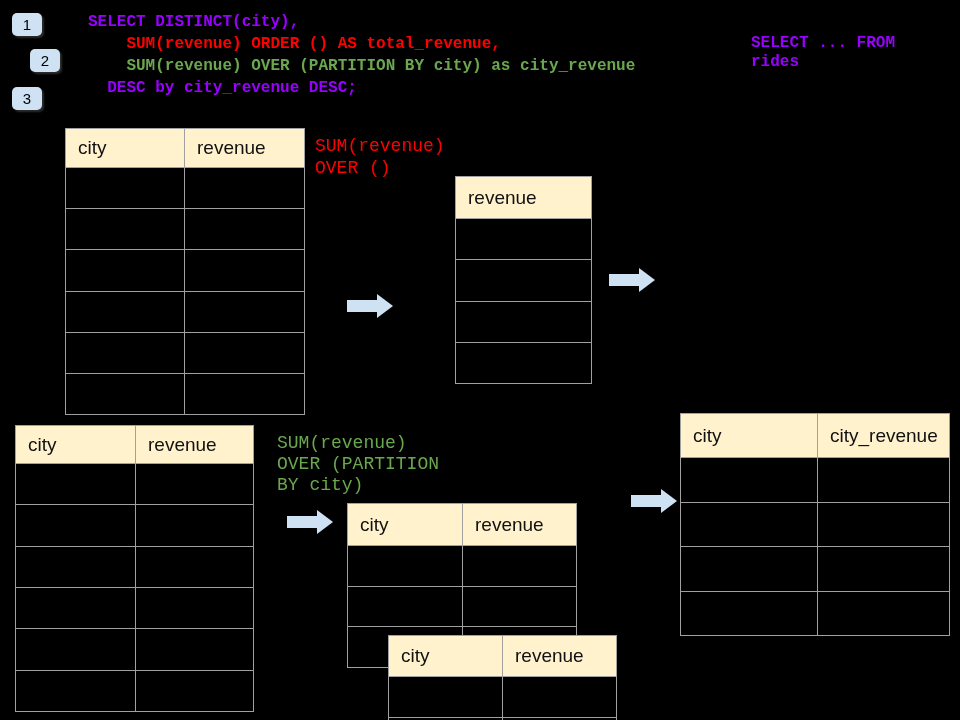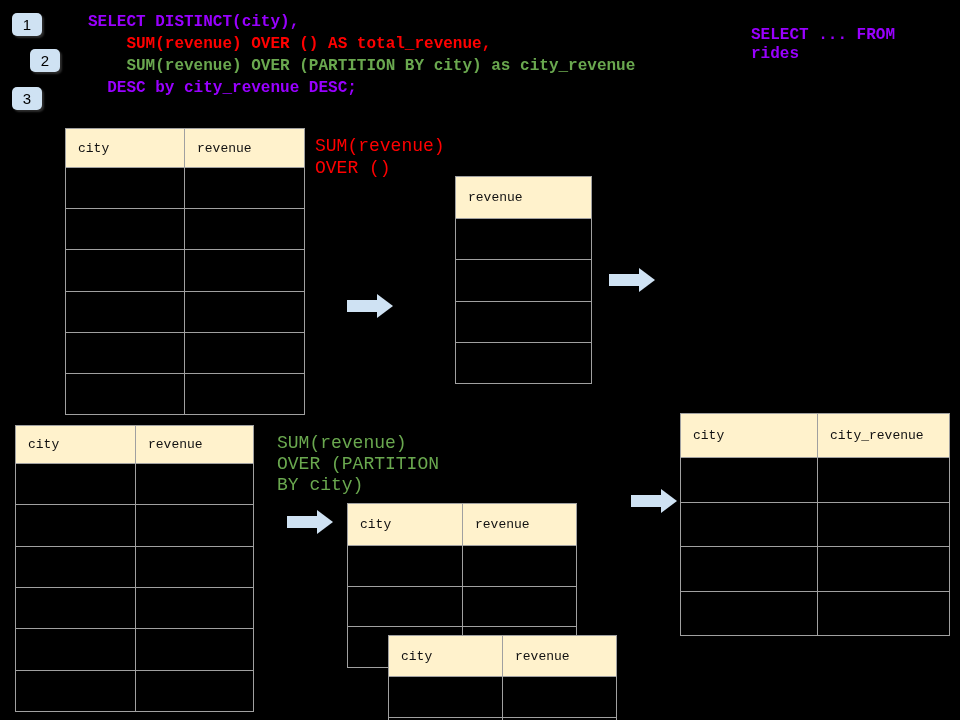--- a/index.html
+++ b/index.html
@@ -23,22 +23,22 @@
   
   .badge{position:absolute;width:30px;height:23px;background:var(--badge-bg);
          border-radius:5px;color:#000;font-size:15px;display:flex;align-items:center;
          justify-content:center;box-shadow:2px 2px 2px rgba(130,130,130,0.35);}
 
   
   .table{position:absolute;display:flex;flex-direction:column;
          border:1px solid var(--table-border);box-sizing:border-box;}
   .t-head{display:flex;background:var(--table-header-bg);
           border-bottom:1px solid var(--table-border);flex:none;}
-  .hcell{display:flex;align-items:center;padding-left:12px;font-size:13px;color:#111;
-         box-sizing:border-box;overflow:hidden;font-family:Liberation Mono, monospace;}
+  .hcell{display:flex;align-items:center;padding-left:12px;font-size:19px;color:#111;
+         box-sizing:border-box;overflow:hidden;}
   .t-body{display:flex;flex-direction:column;flex:1;}
   .t-row{flex:1;display:flex;background:#000;}
   .t-row + .t-row{border-top:1px solid var(--table-border);}
   .cell{box-sizing:border-box;}
   .c1{flex:none;border-right:1px solid var(--table-border);}
   .c2{flex:1;}
   .one-col .c1{border-right:none;width:100% !important;}
 
   .t1{left:65px;top:128px;width:240px;height:287px;}  .t1 .t-head{height:38px;} .t1 .c1{width:119px;}
   .t2{left:455px;top:176px;width:137px;height:208px;} .t2 .t-head{height:41px;}
@@ -57,26 +57,26 @@
 <body>
 
 <div id="page">
 
   <div class="badge" style="left:12px;top:13px">1</div>
   <div class="badge" style="left:30px;top:49px">2</div>
   <div class="badge" style="left:12px;top:87px">3</div>
 
   <div class="sql-code" style="left:88px;top:11px">
     <div class="code-line" data-color="purple">SELECT DISTINCT(city),</div>
-    <div class="code-line" data-color="red">    SUM(revenue) OVER () AS total_revenue,</div>
+    <div class="code-line" data-color="red">    SUM(revenue) ORDER () AS total_revenue,</div>
     <div class="code-line" data-color="green">    SUM(revenue) OVER (PARTITION BY city) as city_revenue</div>
     <div class="code-line" data-color="purple">  DESC by city_revenue DESC;</div>
   </div>
 
-  <div class="side-note" style="left:751px;top:26px">SELECT ... FROM
+  <div class="side-note" style="left:751px;top:34px">SELECT ... FROM
 rides</div>
 
   <div class="anno anno-red" style="left:315px;top:135px">SUM(revenue)
 OVER ()</div>
   <div class="anno anno-green" style="left:277px;top:433px">SUM(revenue)
 OVER (PARTITION
 BY city)</div>
 
   <div class="table t1">
     <div class="t-head">

